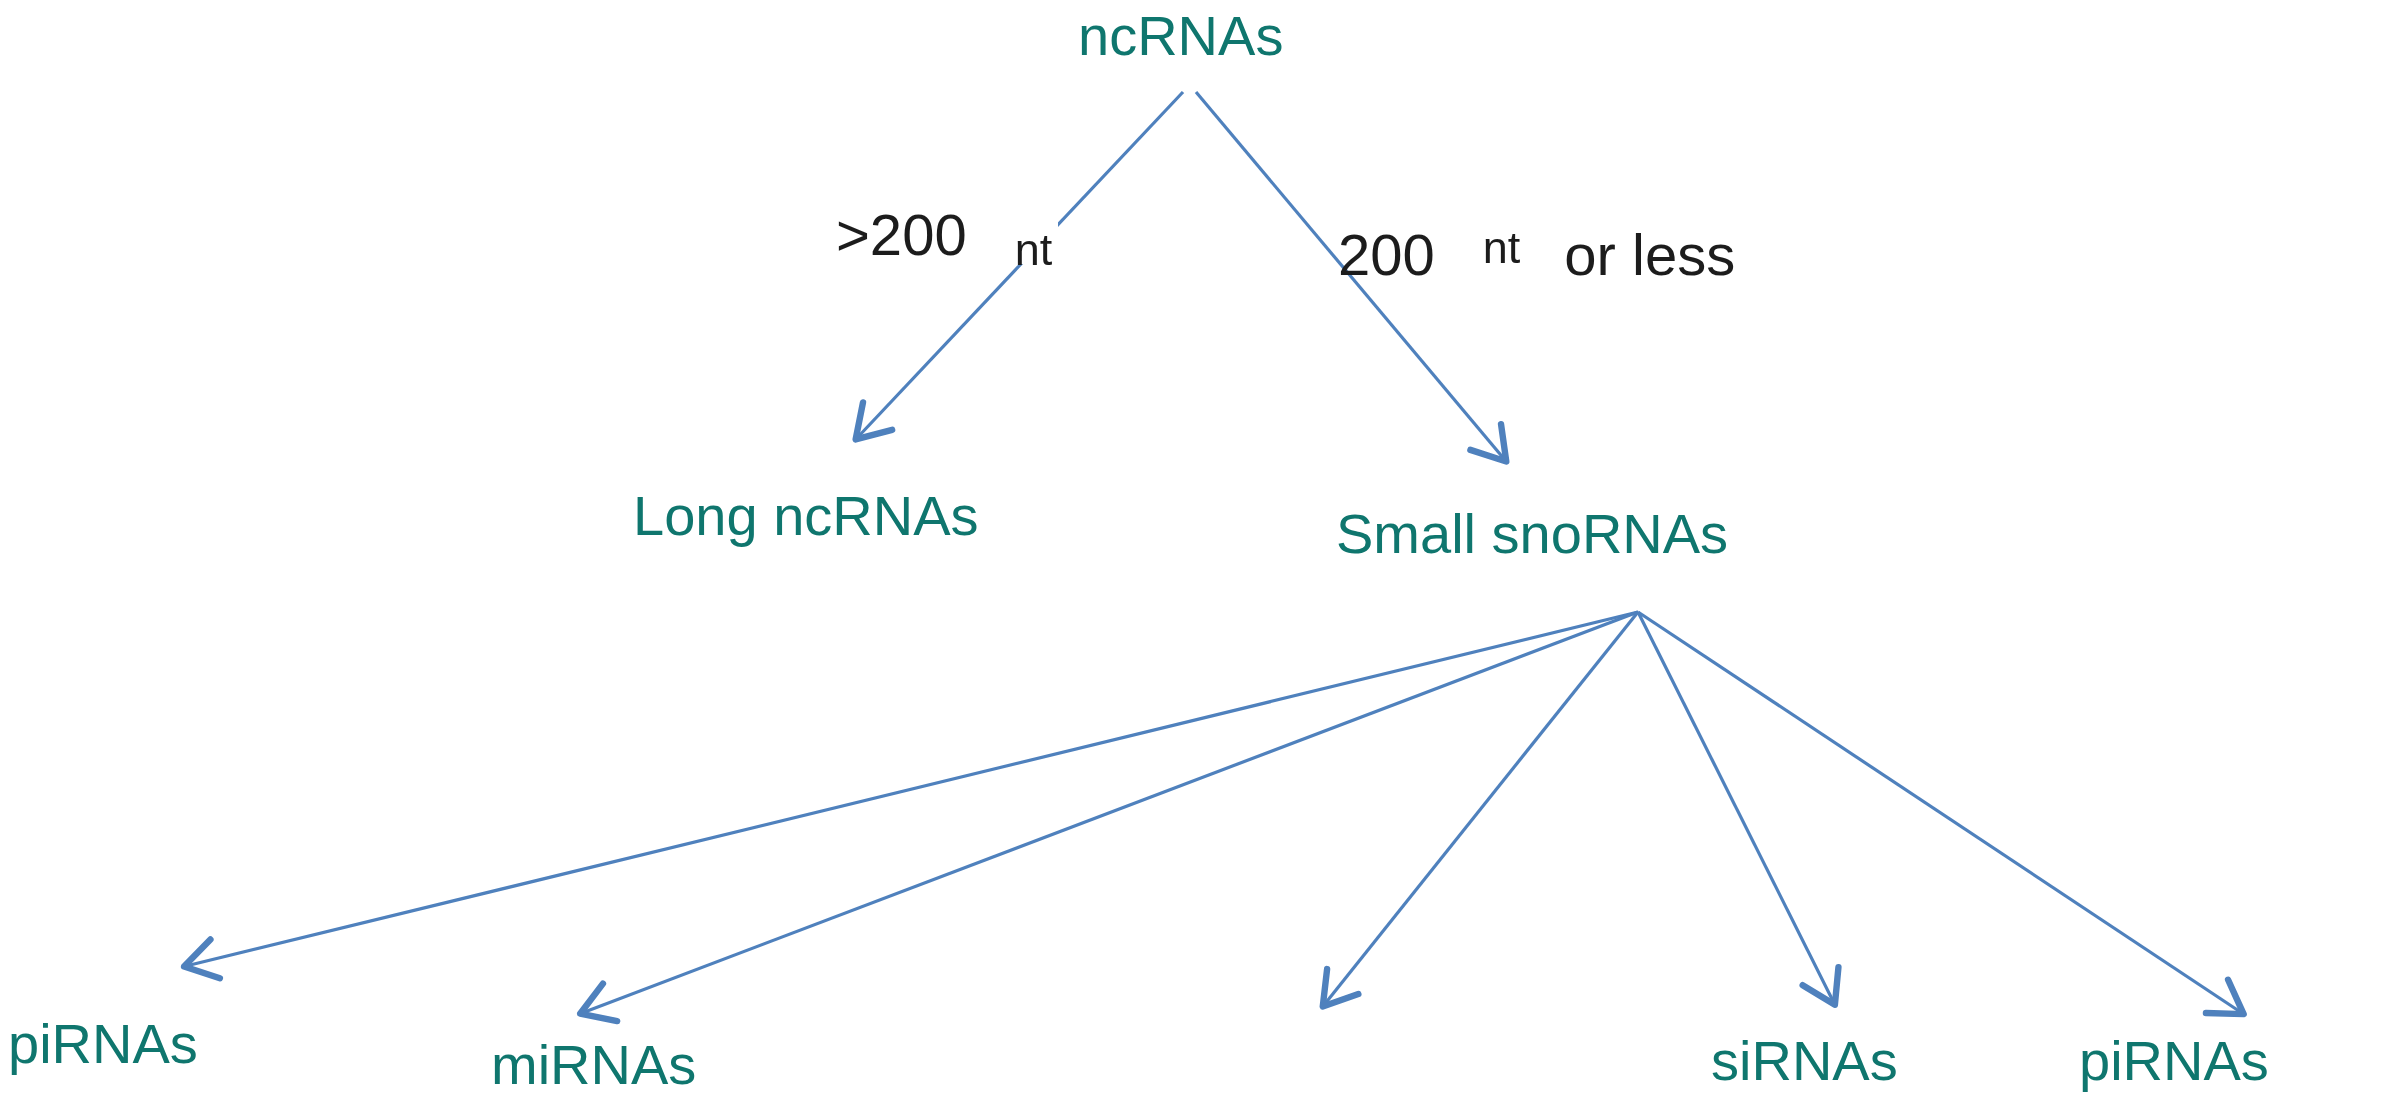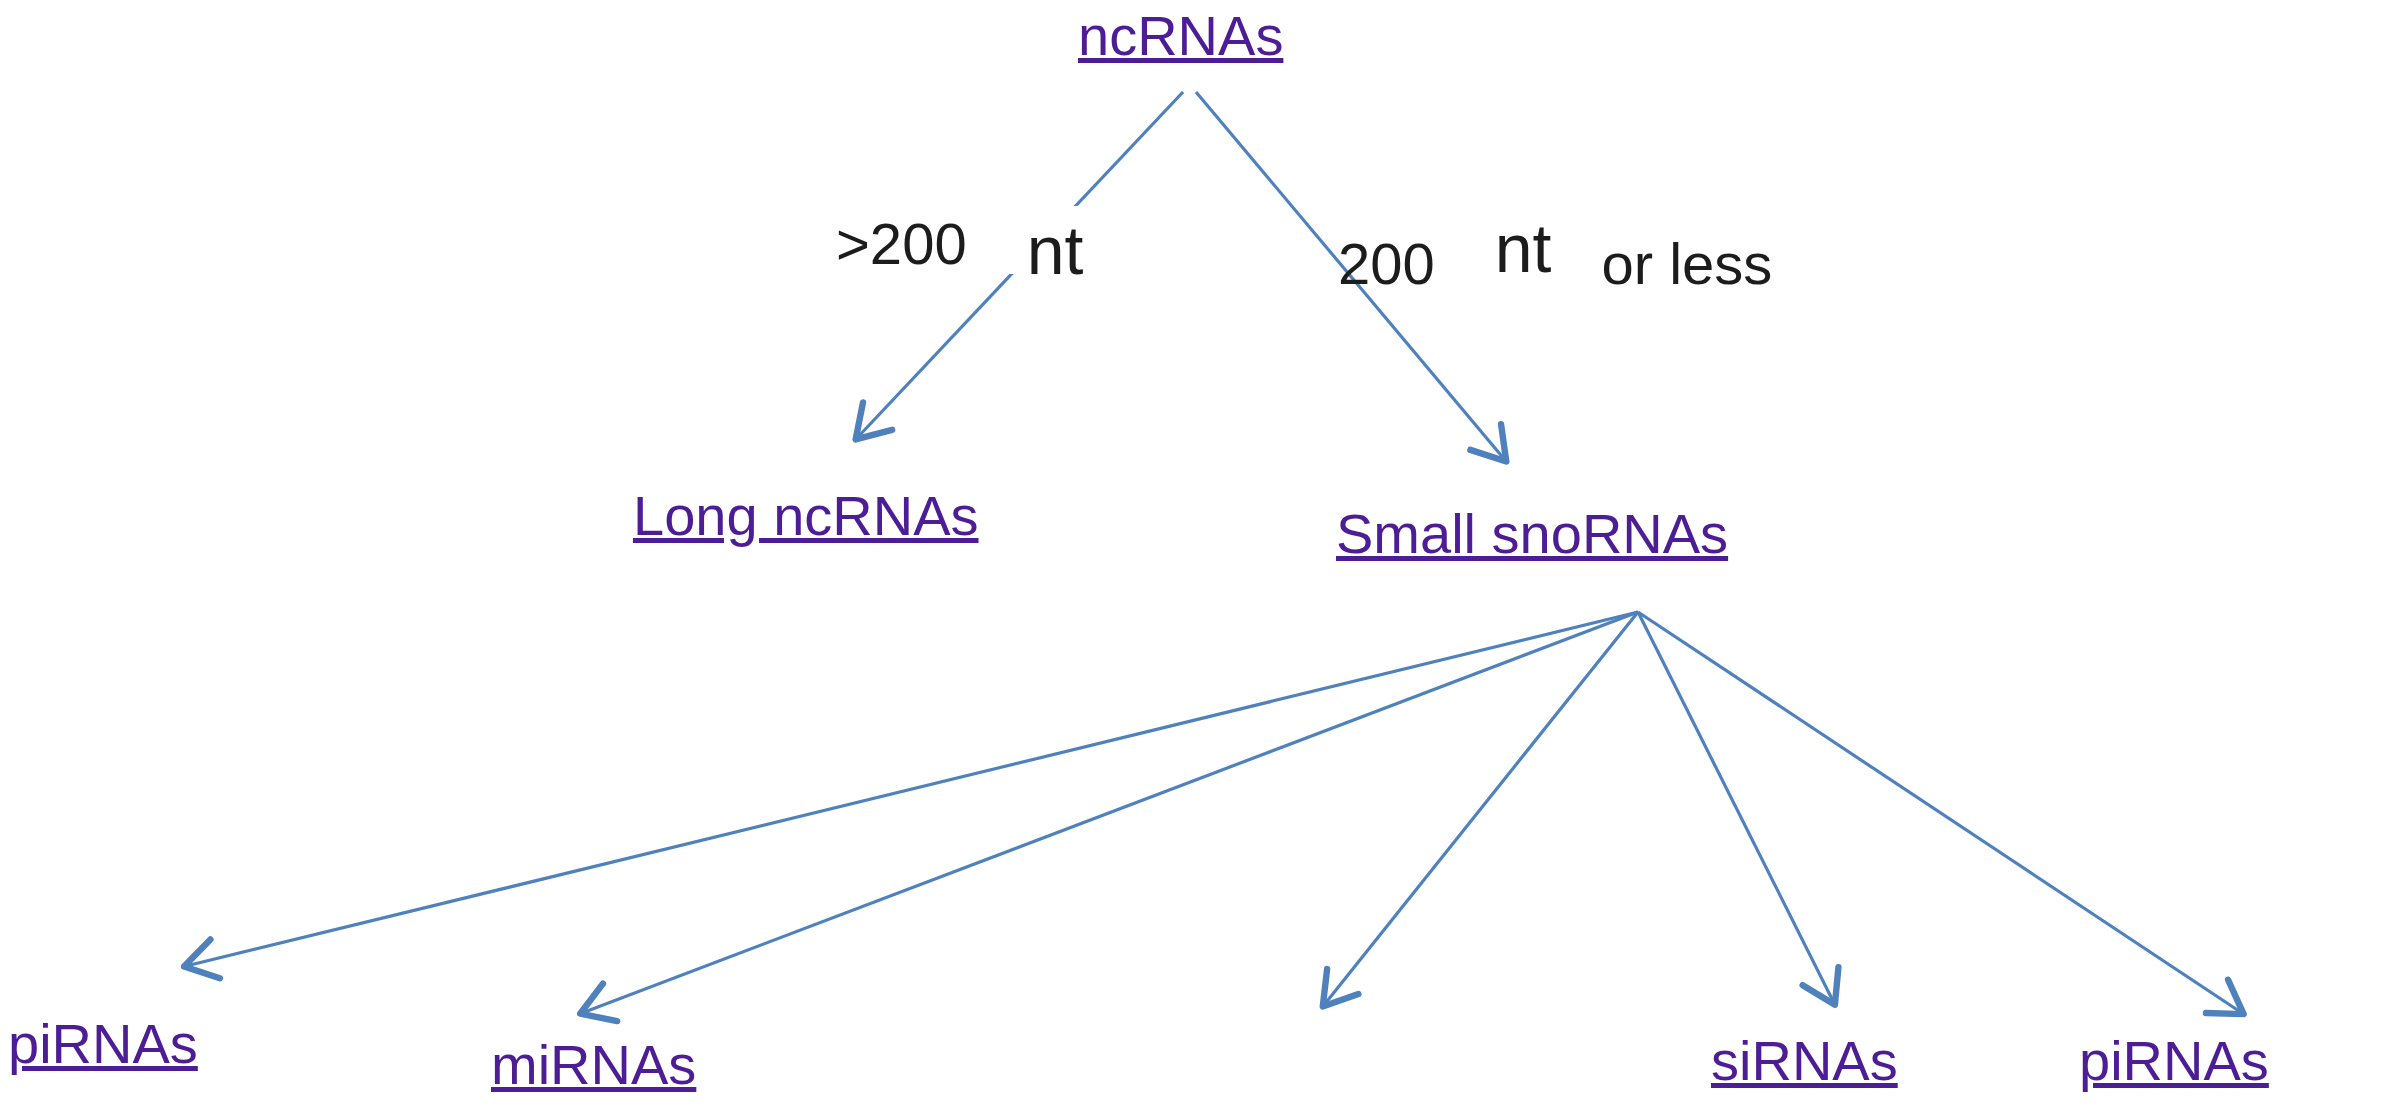--- a/index.html
+++ b/index.html
@@ -23,56 +23,55 @@
     width: 2395px;
     height: 1107px;
     z-index: 0;
   }
   .node-label {
     position: absolute;
     font-size: 56px;
     line-height: 1;
     white-space: nowrap;
     z-index: 1;
-    color: #4c1d95;
-    text-decoration: underline;
+    color: #0f766e;
   }
   .edge-label {
     position: absolute;
     display: flex;
     align-items: baseline;
     font-size: 58px;
     line-height: 1;
     white-space: nowrap;
     z-index: 1;
     color: #1c1c1c;
     gap: 32px;
   }
   .edge-label .unit {
-    font-size: 68px;
-    margin-left: 28px;
+    font-size: 45px;
+    margin-left: 16px;
   }
   .edge-label-left {
     left: 836px;
     top: 206px;
     background: #ffffff;
     padding-right: 6px;
   }
   .edge-label-left .unit {
     transform: translateY(10px);
   }
   .edge-label-right {
     left: 1338px;
     top: 226px;
   }
   .edge-label-right .unit {
     transform: translateY(-12px);
   }
   .edge-label-right .suffix {
-    margin-left: 18px;
+    margin-left: 12px;
   }
   .node-root  { left: 1078px; top: 8px; }
   .node-long  { left: 633px;  top: 488px; text-align: center; }
   .node-small { left: 1336px; top: 506px; }
   .node-pirnas  { left: 8px;    top: 985px; margin-top: 31px; }
   .node-mirnas  { left: 491px;  top: 1037px; }
   .node-snrnas  { left: 1173px; top: 1033px; }
   .node-sirnas  { left: 1711px; top: 1033px; }
   .node-snornas { left: 2079px; top: 1033px; }
 </style>

